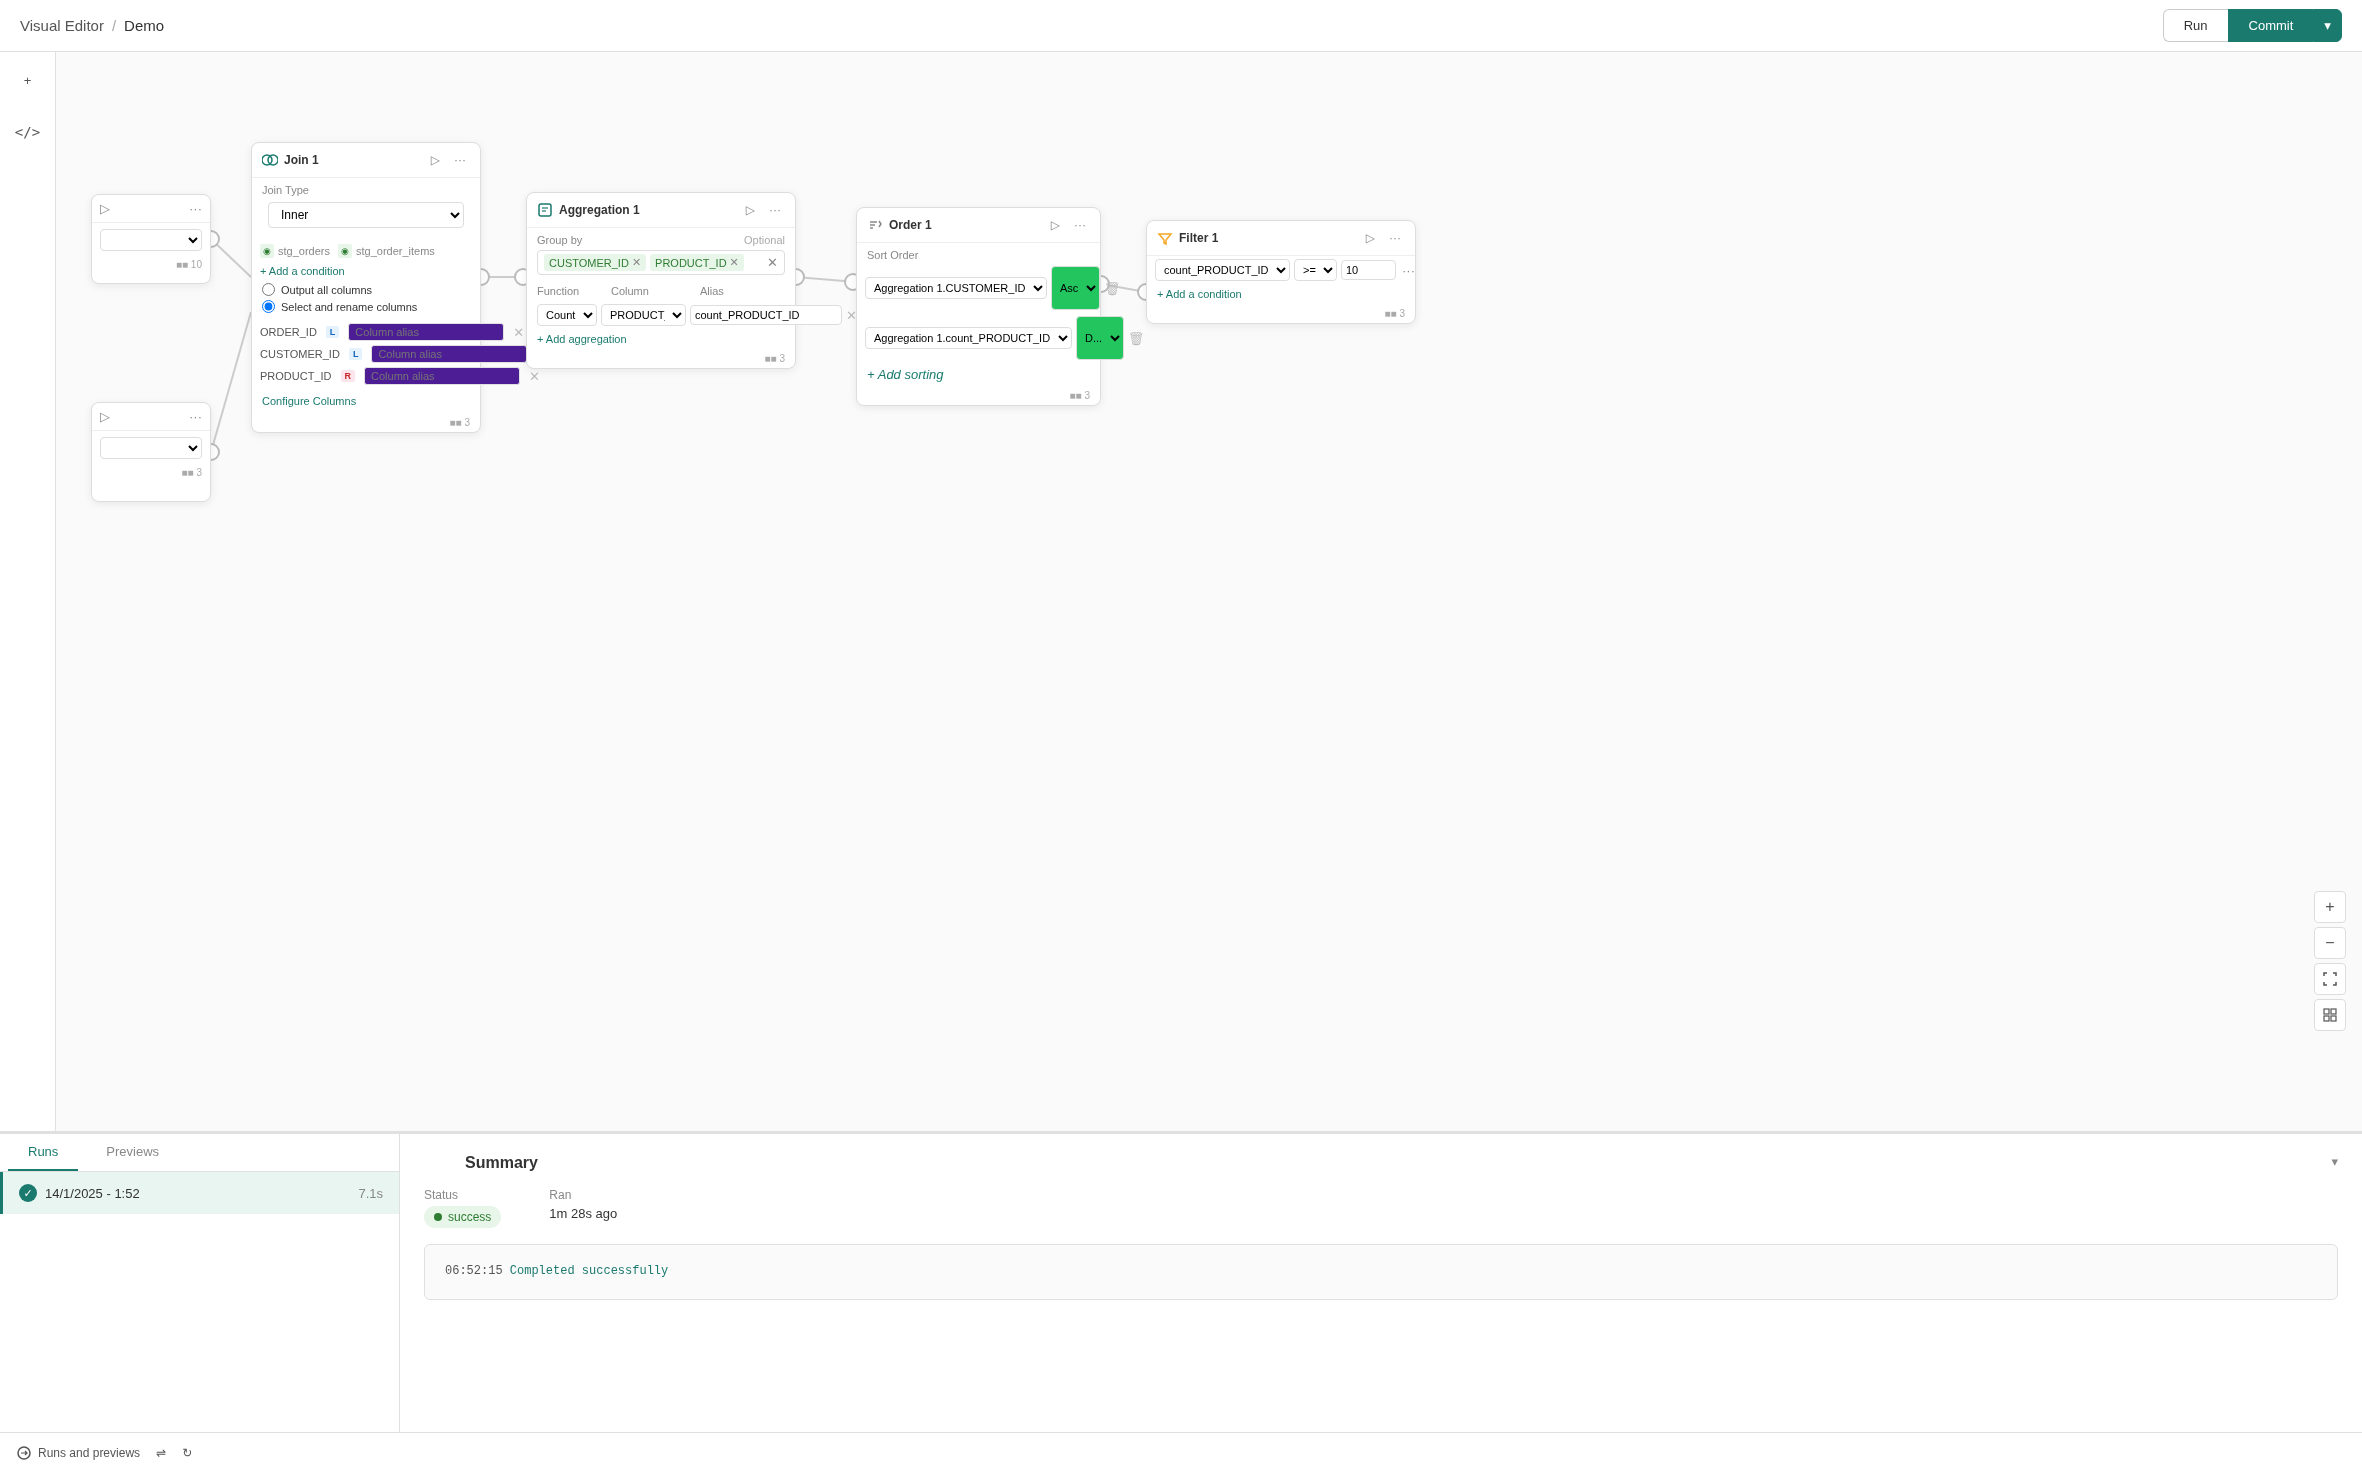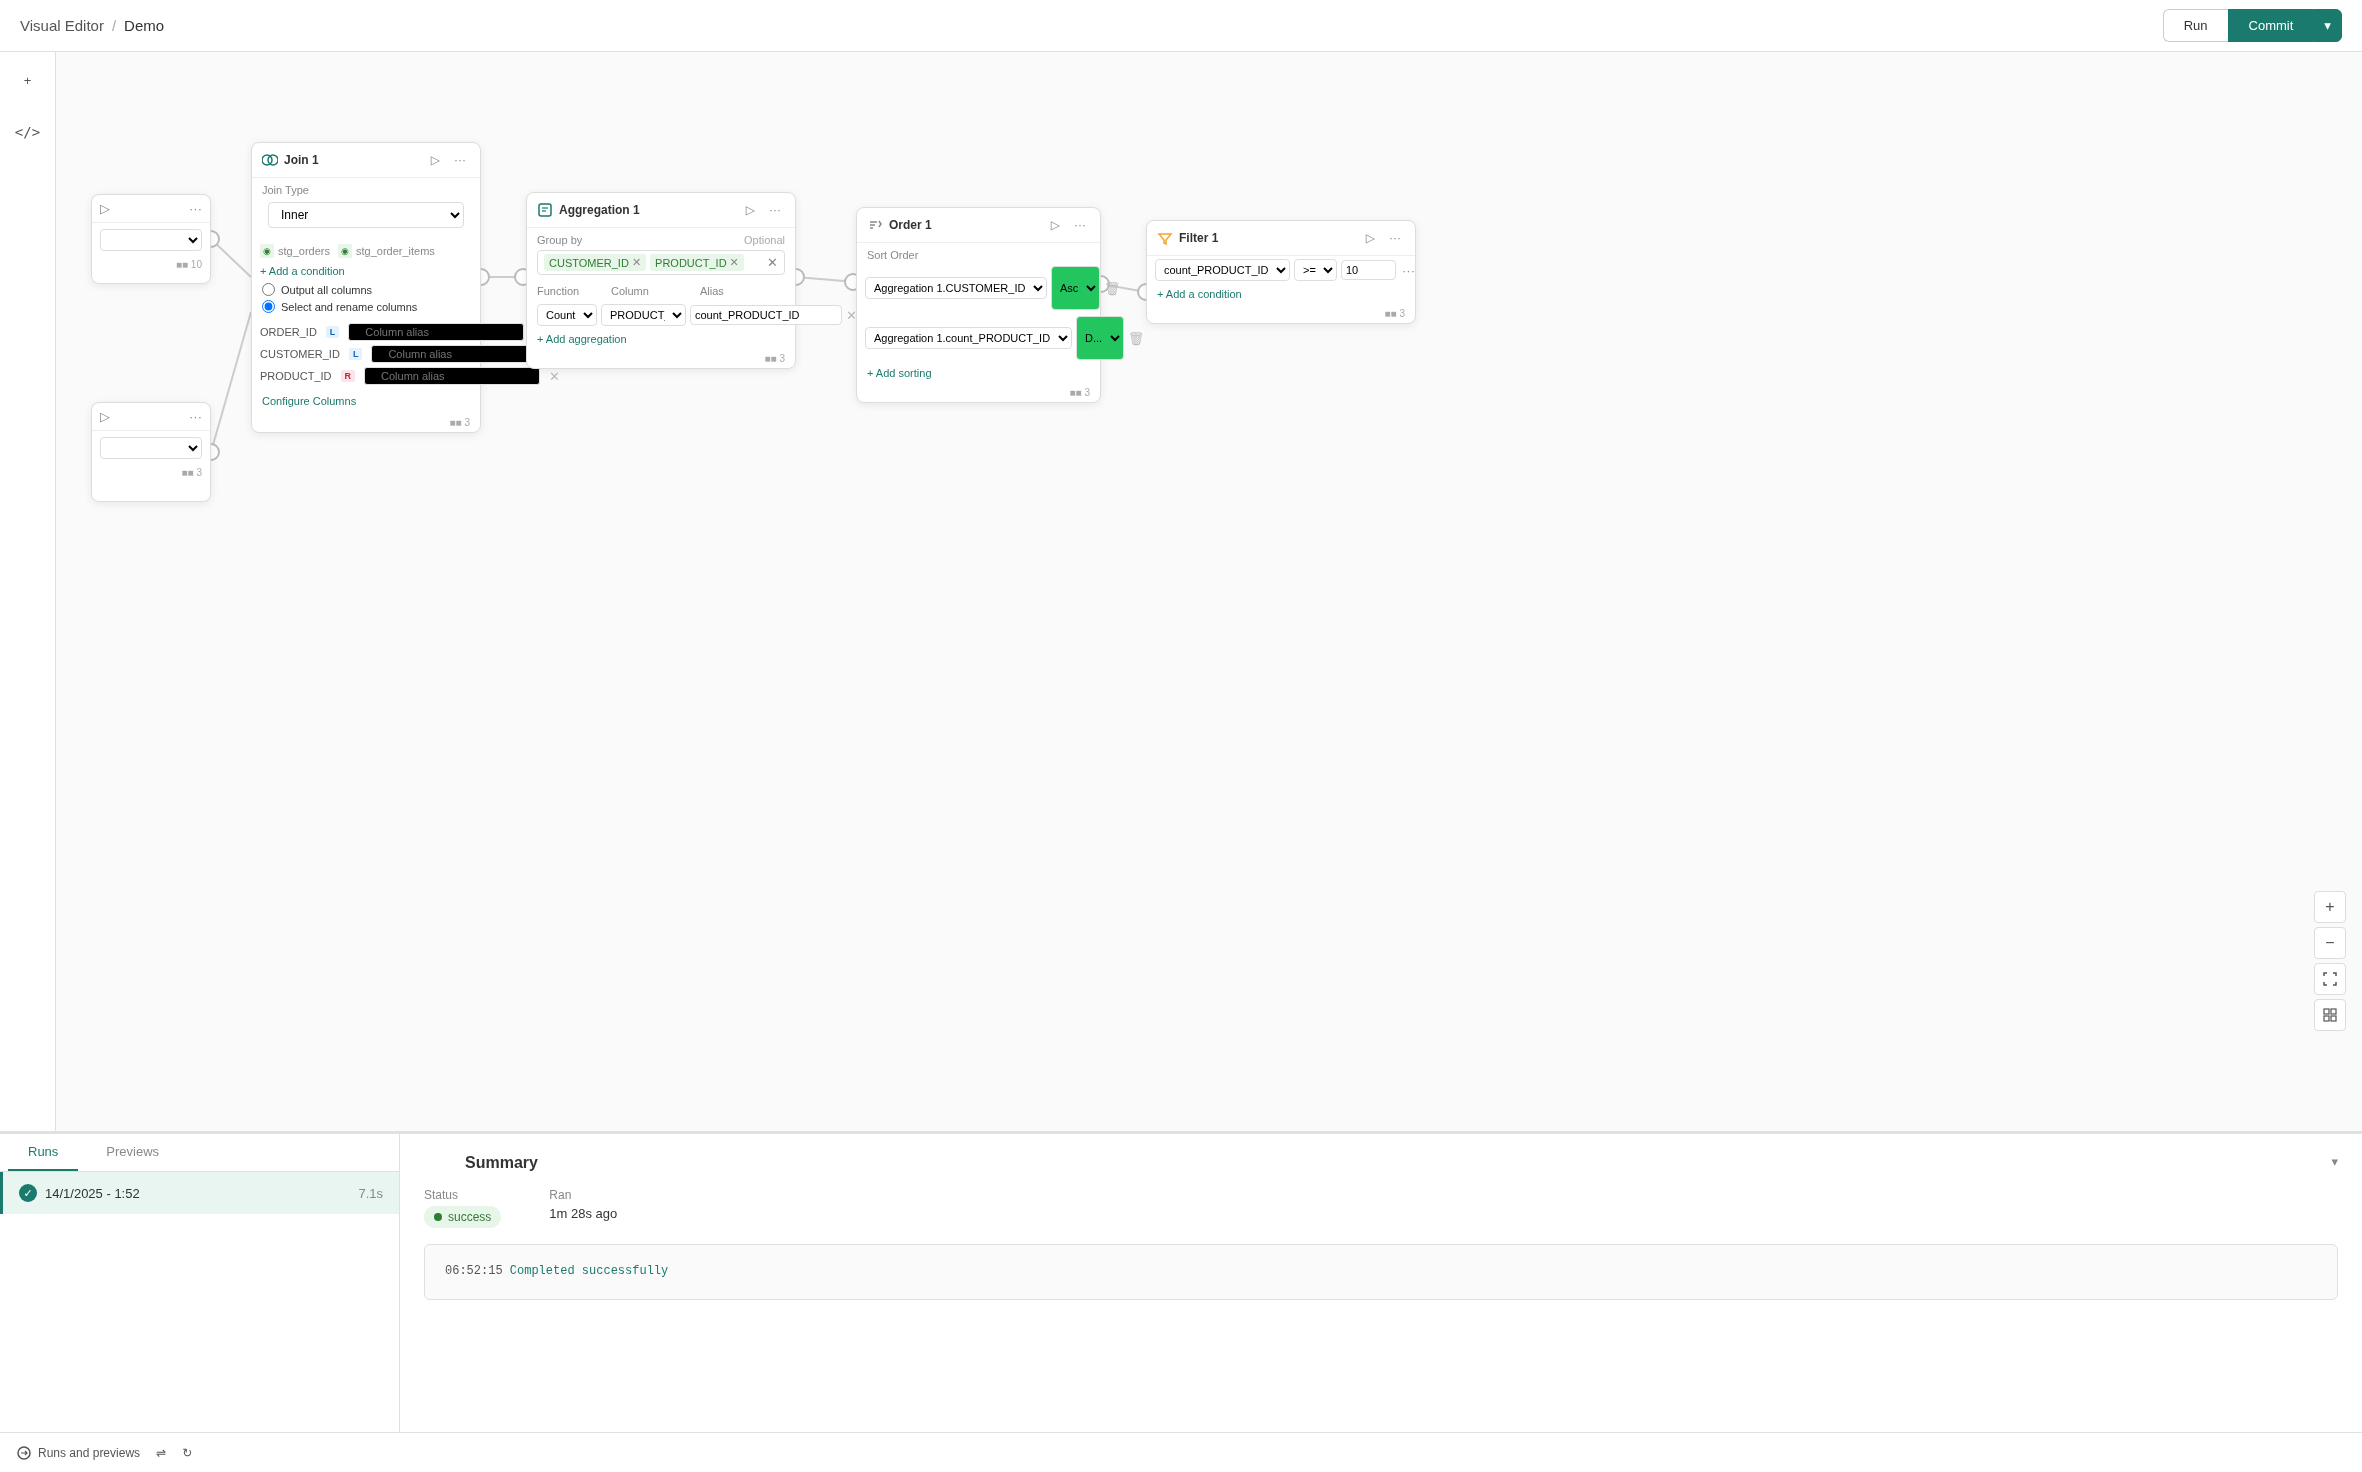--- a/index.html
+++ b/index.html
@@ -44,21 +44,21 @@
     .join-source { display: flex; align-items: center; gap: 4px; }
     .source-icon { width: 14px; height: 14px; background: #e8f5e9; border-radius: 2px; display: flex; align-items: center; justify-content: center; color: #2e7d32; font-size: 9px; }
     .join-radio-group { padding: 4px 10px; display: flex; flex-direction: column; gap: 4px; }
     .join-radio { display: flex; align-items: center; gap: 6px; font-size: 11px; cursor: pointer; }
     .join-columns { padding: 4px 8px; }
     .join-col-row { display: flex; align-items: center; gap: 9px; padding: 2px 0; }
     .join-col-name { font-size: 11px; color: #555; width: 90px; }
     .col-badge { font-size: 9px; padding: 1px 4px; border-radius: 2px; font-weight: 600; }
     .col-badge-L { background: #e3f2fd; color: #1565c0; }
     .col-badge-R { background: #fce4ec; color: #c62828; }
-    .col-alias { flex: 1; padding: 2px 16px; border: 1px solid #e0e0e0; border-radius: 3px; font-size: 11px; color: #888; background: #000000; }
+    .col-alias { flex: 1; padding: 2px 6px; border: 1px solid #e0e0e0; border-radius: 3px; font-size: 11px; color: #888; background: #4c1d95; }
     .col-del { color: #bbb; cursor: pointer; font-size: 13px; }
     .configure-cols { padding: 4px 10px 6px; font-size: 11px; color: #1a7a6e; cursor: pointer; }
     .node-count { font-size: 10px; color: #aaa; text-align: right; padding: 4px 10px; }
 
     
     .small-node-top { position: absolute; left: 35px; top: 142px; width: 120px; height: 90px; }
     .small-node-bot { position: absolute; left: 35px; top: 350px; width: 120px; height: 100px; }
     .small-node-header { display: flex; align-items: center; justify-content: space-between; padding: 6px 8px; border-bottom: 1px solid #eee; }
     .small-node-content { padding: 6px 8px; }
     .small-select { width: 100%; padding: 3px 6px; border: 1px solid #ddd; border-radius: 4px; font-size: 11px; background: #fff; }
@@ -78,21 +78,21 @@
     .agg-alias-input { flex: 1; padding: 3px 4px; border: 1px solid #ddd; border-radius: 4px; font-size: 11px; }
     .agg-add-btn { display: flex; align-items: center; gap: 4px; padding: 4px 10px; font-size: 11px; color: #1a7a6e; cursor: pointer; text-align: center; }
 
     
     .order-node { left: 800px; top: 155px; width: 245px; }
     .order-label { font-size: 11px; color: #888; padding: 6px 10px 2px; }
     .order-row { display: flex; align-items: center; gap: 4px; padding: 3px 8px; }
     .order-col-select { flex: 1; padding: 3px 4px; border: 1px solid #ddd; border-radius: 4px; font-size: 11px; background: #fff; }
     .order-dir-select { width: 55px; padding: 14px 4px; border: 1px solid #ddd; border-radius: 4px; font-size: 11px; background: #22c55e; }
     .order-del { color: #bbb; cursor: pointer; }
-    .order-add-btn { display: flex; align-items: center; gap: 4px; padding: 4px 10px; font-size: 11px; color: #1a7a6e; cursor: pointer; }
+    .order-add-btn { display: flex; align-items: center; gap: 4px; padding: 4px 10px; font-size: 13px; color: #1a7a6e; cursor: pointer; font-style: italic; }
 
     
     .filter-node { left: 1090px; top: 168px; width: 270px; }
     .filter-row { display: flex; align-items: center; gap: 4px; padding: 3px 8px; }
     .filter-col-select { flex: 1; padding: 3px 4px; border: 1px solid #ddd; border-radius: 4px; font-size: 11px; background: #fff; }
     .filter-op-select { width: 45px; padding: 3px 4px; border: 1px solid #ddd; border-radius: 4px; font-size: 11px; background: #fff; }
     .filter-val-input { width: 55px; padding: 3px 4px; border: 1px solid #ddd; border-radius: 4px; font-size: 11px; }
     .filter-more { color: #888; cursor: pointer; padding: 0 2px; }
     .filter-add-btn { display: flex; align-items: center; gap: 4px; padding: 4px 10px; font-size: 11px; color: #1a7a6e; cursor: pointer; }
 

